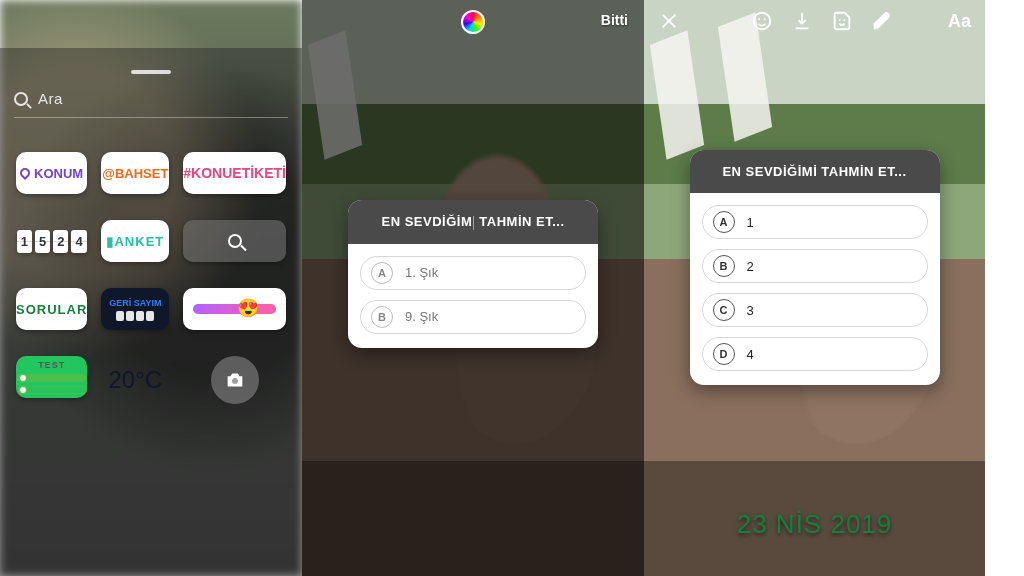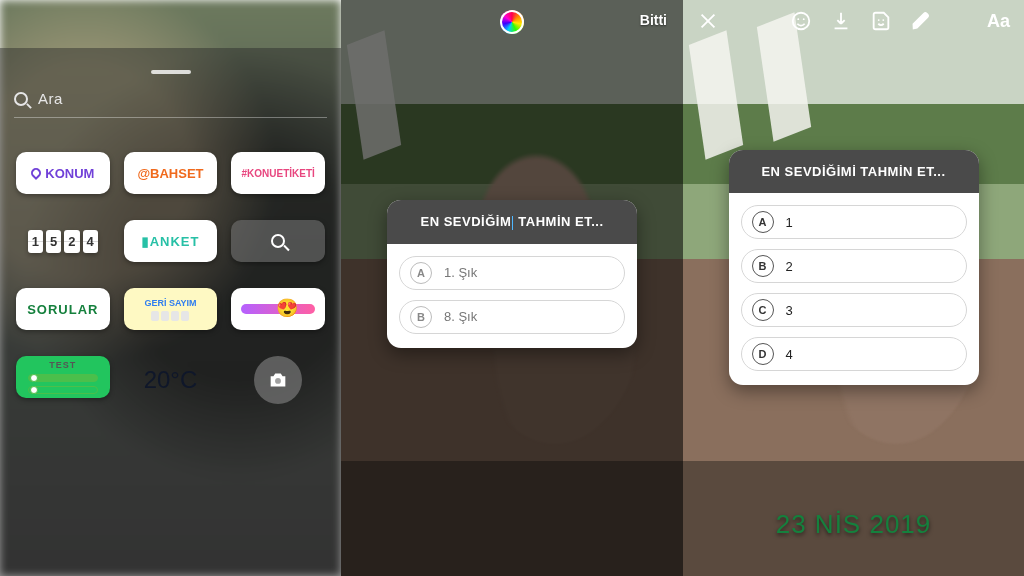--- a/index.html
+++ b/index.html
@@ -1,18 +1,18 @@
 <!DOCTYPE html>
 <html><head>
 <meta charset="utf-8">
 <style>
   * { box-sizing:border-box; margin:0; padding:0; font-family:-apple-system,Helvetica,Arial,sans-serif; }
   body { width:1024px; height:576px; overflow:hidden; background:#fff; display:flex; }
   .panel { position:relative; height:576px; overflow:hidden; }
-  .p1 { width:341px; }
+  .p1 { width:302px; }
   .p2 { width:342px; }
   .p3 { width:341px; }
 
   
   .bg { position:absolute; inset:0; }
   .p1 .bg { background:
       radial-gradient(circle at 25% 30%, rgba(255,220,170,.35) 0 22%, transparent 40%),
       radial-gradient(circle at 70% 46%, rgba(0,0,0,.6) 0 30%, transparent 55%),
       linear-gradient(180deg,#6d7a5e 0%,#4a524a 40%,#3c3c3c 100%);
       filter:blur(4px); }
@@ -30,28 +30,28 @@
   .tray { position:absolute; left:0; right:0; top:48px; bottom:0; background:rgba(40,40,40,.45); padding:14px 14px 0; }
   .grab { width:40px; height:4px; background:rgba(255,255,255,.8); border-radius:2px; margin:8px auto 14px;}
   .search-row { display:flex; align-items:center; gap:10px; color:#e6e6e6; padding:2px 0 10px; border-bottom:1px solid rgba(255,255,255,.35); }
   .search-row .lens { width:14px; height:14px; border:2px solid #e6e6e6; border-radius:50%; position:relative;}
   .search-row .lens::after{content:"";position:absolute;width:6px;height:2px;background:#e6e6e6;transform:rotate(45deg);left:10px;top:11px;}
   .search-row span { font-size:15px; letter-spacing:.5px; }
   .grid { display:grid; grid-template-columns:repeat(3,1fr); gap:26px 14px; padding:34px 2px 0; }
   .stk { height:42px; border-radius:10px; background:#fff; display:flex; align-items:center; justify-content:center; font-size:13px; font-weight:700; box-shadow:0 2px 5px rgba(0,0,0,.35); }
   .konum { color:#7141d8;}
   .bahset { color:#f06a1d;}
-  .hashtag { color:#e8467f; font-size:10px;}
+  .hashtag { color:#e8467f; font-size:14px;}
   .anket { color:#27c0a6; letter-spacing:1px;}
   .sorular { color:#15803d; letter-spacing:1px;}
   .stk.tile { background:rgba(120,120,120,.55); color:#fff;}
   .digits{background:transparent;box-shadow:none;gap:3px}
   .digits span{background:#fff;color:#333;font-size:13px;font-weight:600;padding:4px 4px;border-radius:3px;box-shadow:0 2px 4px rgba(0,0,0,.3);position:relative;}
   .digits span::after{content:"";position:absolute;left:0;right:0;top:50%;height:1px;background:rgba(0,0,0,.15);}
-  .geri{background:#fef9c3;flex-direction:column;gap:3px;font-size:9px;color:#2f7ef0;}
+  .geri{background:#0f172a;flex-direction:column;gap:3px;font-size:9px;color:#2f7ef0;}
   .geri .bars{display:flex;gap:2px;} .geri .bars i{width:8px;height:10px;background:#e6e6e6;border-radius:2px;}
   .slider{background:#fff;position:relative;}
   .slider::before{content:"";position:absolute;left:10px;right:10px;top:50%;height:10px;margin-top:-5px;border-radius:5px;background:linear-gradient(90deg,#b561ff,#ff5fa3);}
   .slider .emo{position:absolute;right:26px;top:50%;transform:translateY(-55%);font-size:18px;}
   .test{background:#22c55e;flex-direction:column;gap:4px;}
   .test small{font-size:9px;font-weight:800;letter-spacing:1px;color:#555;}
   .test .row{width:70px;height:8px;border:1px solid #4bbf4b;border-radius:6px;display:flex;align-items:center;}
   .test .row.f{background:#4bbf4b;}
   .test .row i{width:8px;height:8px;border-radius:50%;background:#fff;border:1px solid #4bbf4b;margin-left:1px;}
   .temp{background:transparent;box-shadow:none;color:#0f172a;font-size:24px;font-weight:400;height:auto;}
@@ -161,21 +161,21 @@
     <div class="hdr">
       <span>EN SEVDİĞİM</span><span class="caret"></span><span> TAHMİN ET...</span>
     </div>
     <div class="opts">
       <div class="opt">
         <span class="ltr">A</span>
         <span>1. Şık</span>
       </div>
       <div class="opt">
         <span class="ltr">B</span>
-        <span>8. Şık</span>
+        <span>9. Şık</span>
       </div>
     </div>
   </div>
 </div>
 
 <div class="panel p3">
   <div class="bg bird-bg"></div>
   <div class="bird"></div>
   <span class="flag" style="left:4%"></span>
   <span class="flag" style="left:24%;top:3%"></span>

